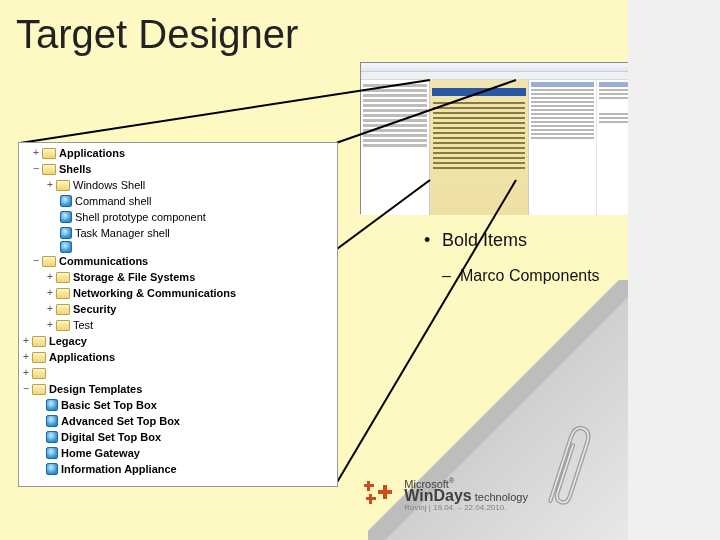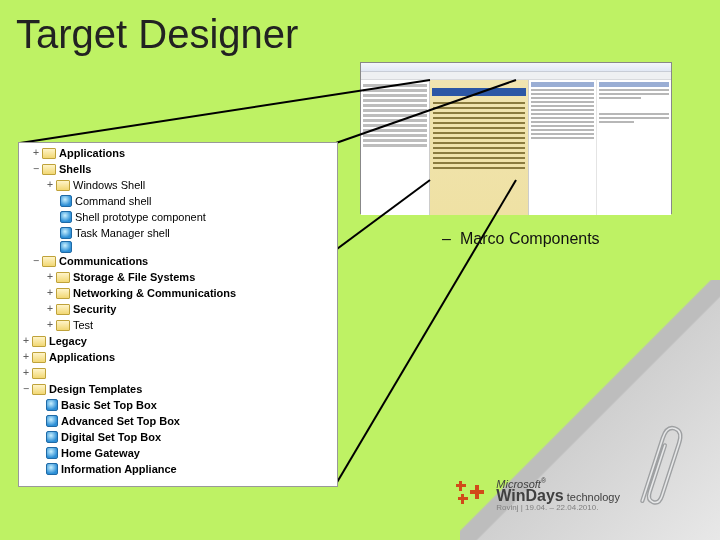--- a/index.html
+++ b/index.html
@@ -1,16 +1,16 @@
 <!DOCTYPE html>
 <html><head>
 <meta charset="utf-8">
 <style>
 html,body{margin:0;padding:0;font-family:Arial,Helvetica,sans-serif;background:#f0f0f0}
-.slide{width:720px;height:540px;background:#bef264;position:relative;overflow:hidden;box-sizing:border-box}
+.slide{width:628px;height:540px;background:#fef9c3;position:relative;overflow:hidden;box-sizing:border-box}
 .title{font-size:40px;font-weight:400;color:#222;padding:12px 0 0 16px}
 .poly{position:absolute;right:0;bottom:0;width:260px;height:260px;background:linear-gradient(135deg,transparent 48%,#bdbdbd 48.5%,#bdbdbd 53%,#d0d0d0 53.5%,#e8e8e8 100%)}
 .left-panel{position:absolute;left:18px;top:142px;width:318px;height:343px;border:1px solid #999;background:#fff;overflow:hidden}
 .tree{font-size:11px;color:#000;padding:2px 0 0 2px;line-height:16px}
 .tree-row{display:flex;align-items:center;white-space:nowrap}
 .ind{display:inline-block}
 .tw{display:inline-block;width:10px;text-align:center;color:#606060;font-family:monospace;font-size:10px}
 .ic{display:inline-block;width:14px;height:12px;margin:0 3px 0 1px}
 .folder-open{background:linear-gradient(#fff4c9,#f1d773);border:1px solid #bfa23a;border-radius:1px;height:9px;width:12px;margin-top:1px}
 .folder-closed{background:linear-gradient(#fff4c9,#f1d773);border:1px solid #bfa23a;border-radius:1px;height:9px;width:12px;margin-top:1px}
@@ -242,35 +242,36 @@
           <span class="ind" style="width:24px"></span>
           <span class="ic comp-ic"></span>
           <span class="bold">Information Appliance</span>
         </div>
 
     </div>
   </div>
 
   <div class="bullets">
     <ul>
+      <li class="b1">Bold Items</li>
       <li class="b2">Marco Components</li>
     </ul>
   </div>
 
   <div class="logo">
     <div class="logo-mark">
       <div class="cross" style="left:4px;top:5px;width:10px;height:3px"></div>
       <div class="cross" style="left:7px;top:2px;width:3px;height:10px"></div>
       <div class="cross" style="left:18px;top:11px;width:14px;height:4px"></div>
       <div class="cross" style="left:23px;top:6px;width:4px;height:14px"></div>
       <div class="cross" style="left:6px;top:18px;width:10px;height:3px"></div>
       <div class="cross" style="left:9px;top:15px;width:3px;height:10px"></div>
     </div>
     <div>
-      <div class="logo-text"><span style="font-style:italic">Microsoft</span><span class="tm">®</span><br><b style="font-size:16px">WinDays</b> <span>technology</span></div>
+      <div class="logo-text"><span style="">Microsoft</span><span class="tm">®</span><br><b style="font-size:16px">WinDays</b> <span>technology</span></div>
       <div class="logo-sub">Rovinj | 19.04. – 22.04.2010.</div>
     </div>
   </div>
 
   <div class="clip">
     <svg viewBox="0 0 40 90">
       <path d="M12 80 L12 18 Q12 6 20 6 Q28 6 28 18 L28 70 Q28 78 22 78 Q16 78 16 70 L16 24" fill="none" stroke="#9ea0a2" stroke-width="4" stroke-linecap="round"></path>
       <path d="M12 80 L12 18 Q12 6 20 6 Q28 6 28 18 L28 70 Q28 78 22 78 Q16 78 16 70 L16 24" fill="none" stroke="#e6e7e8" stroke-width="1.5" stroke-linecap="round"></path>
     </svg>
   </div>

